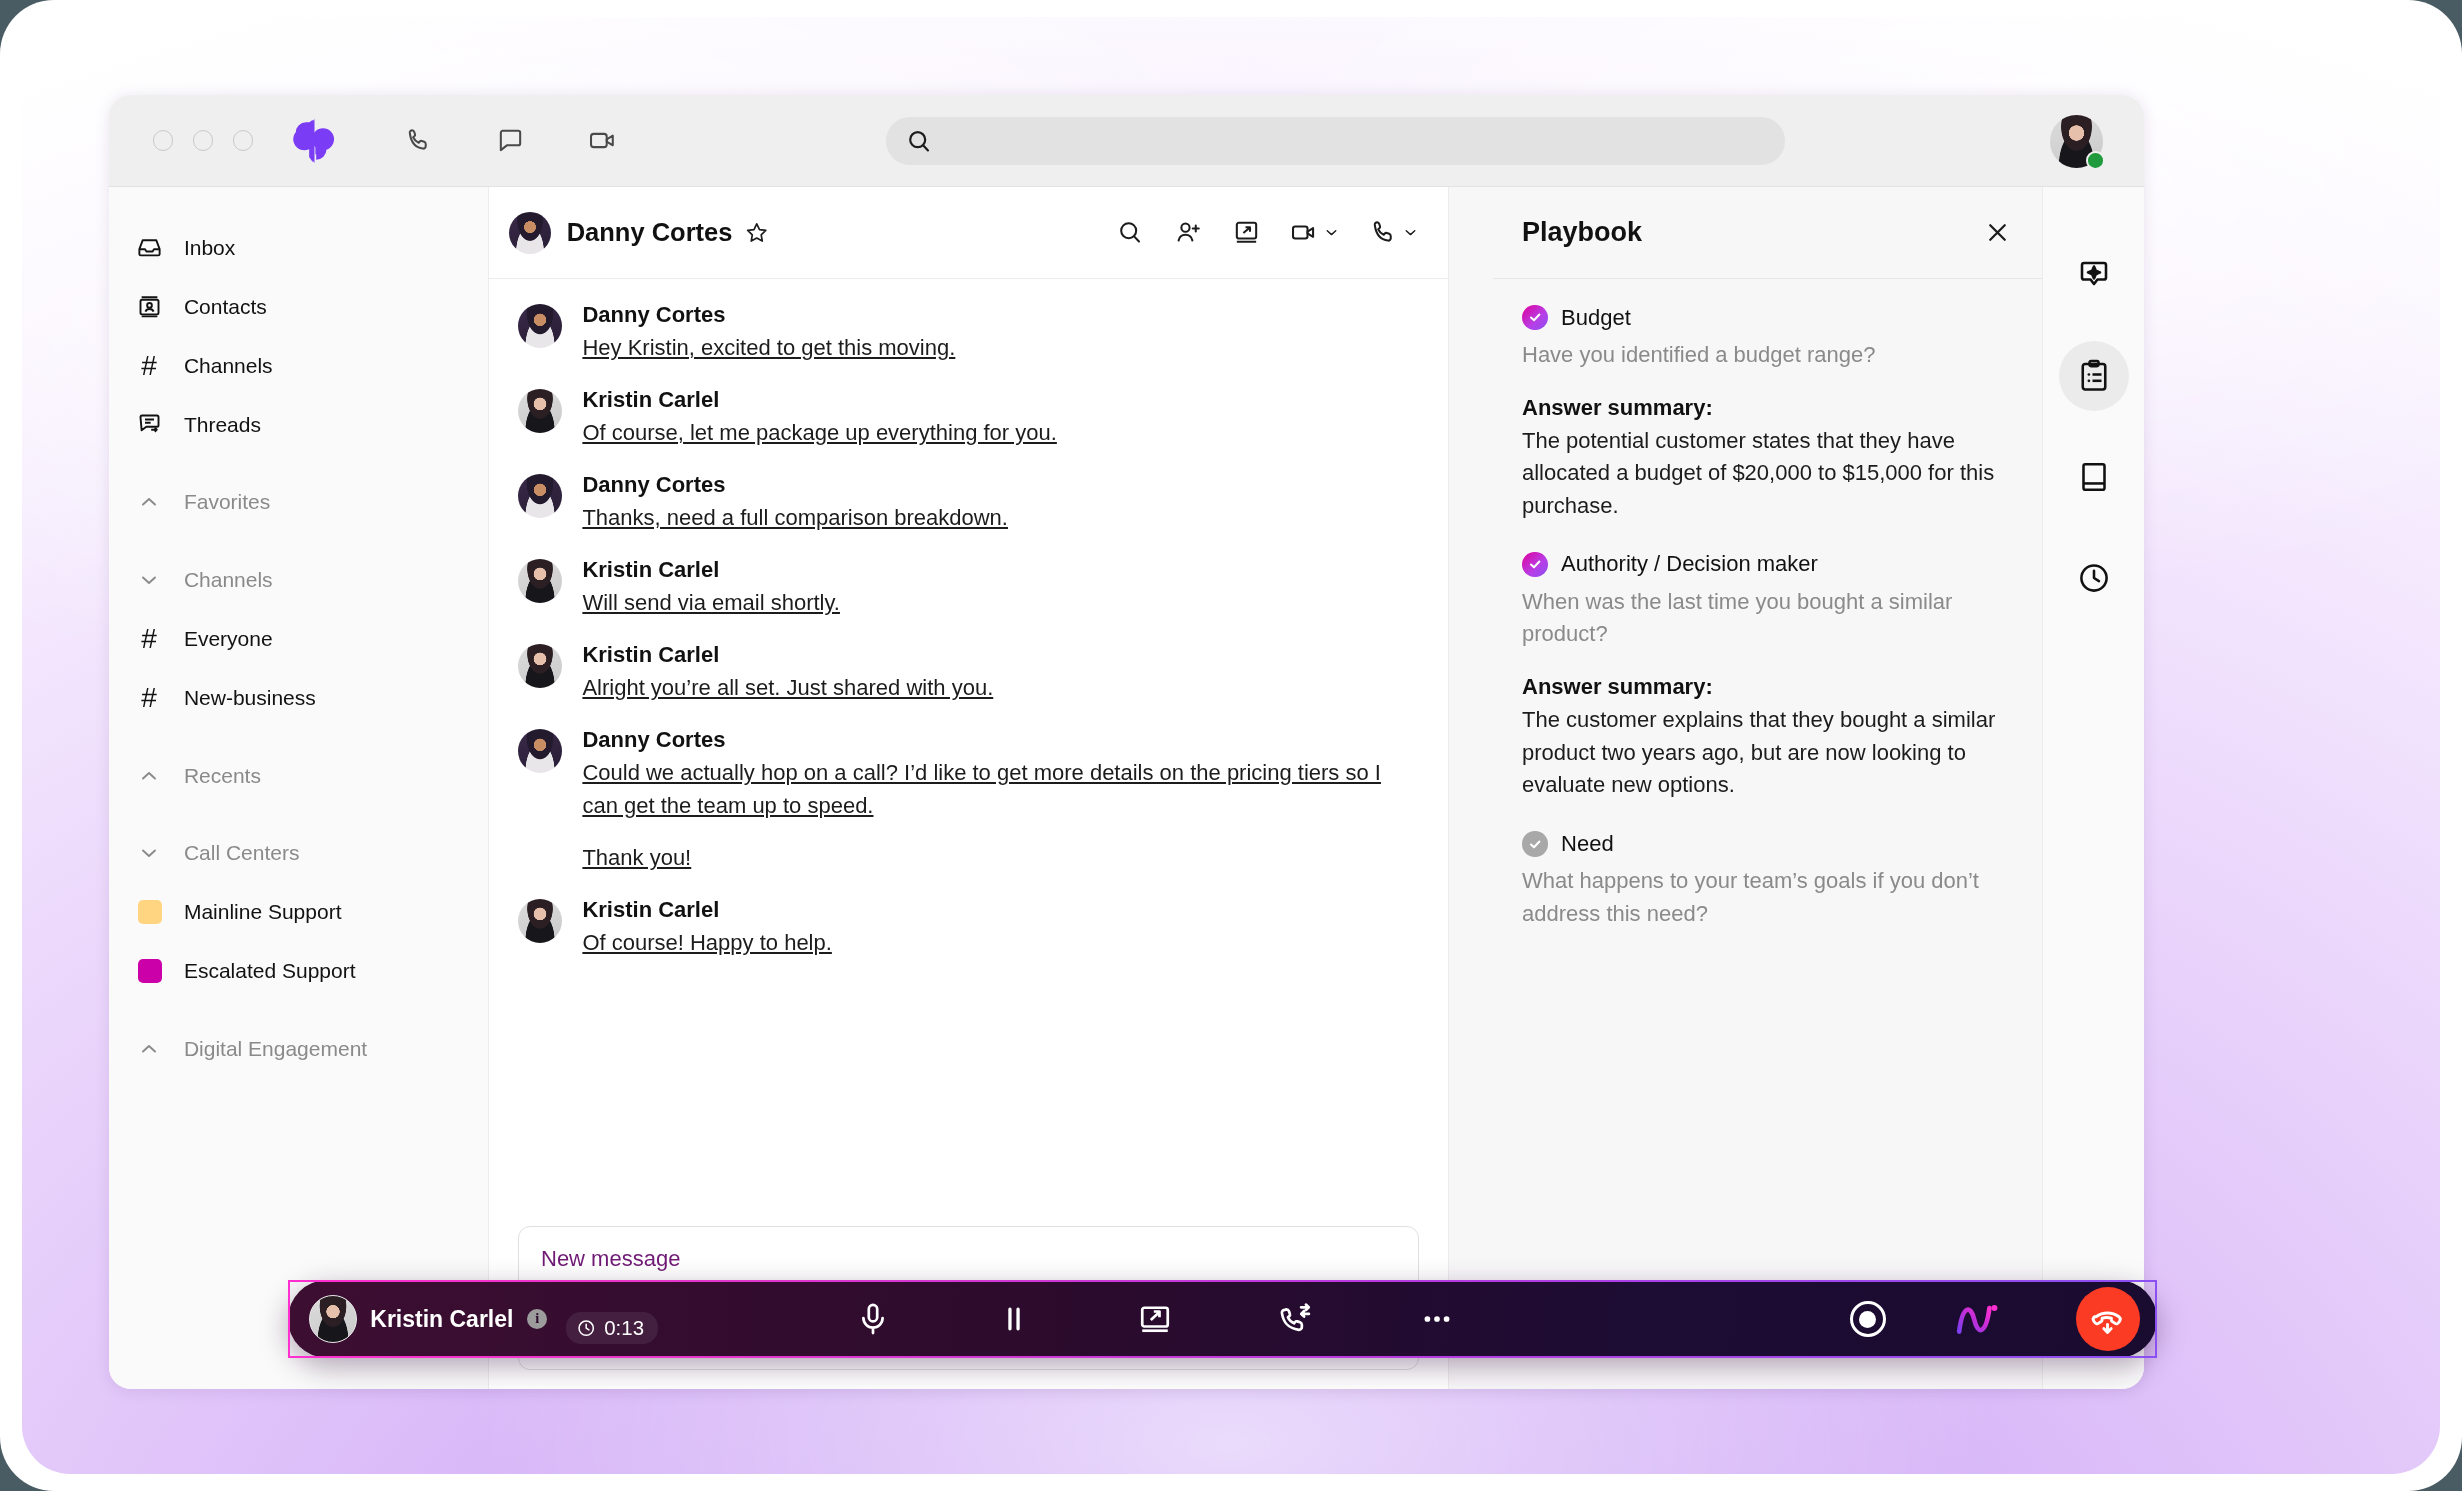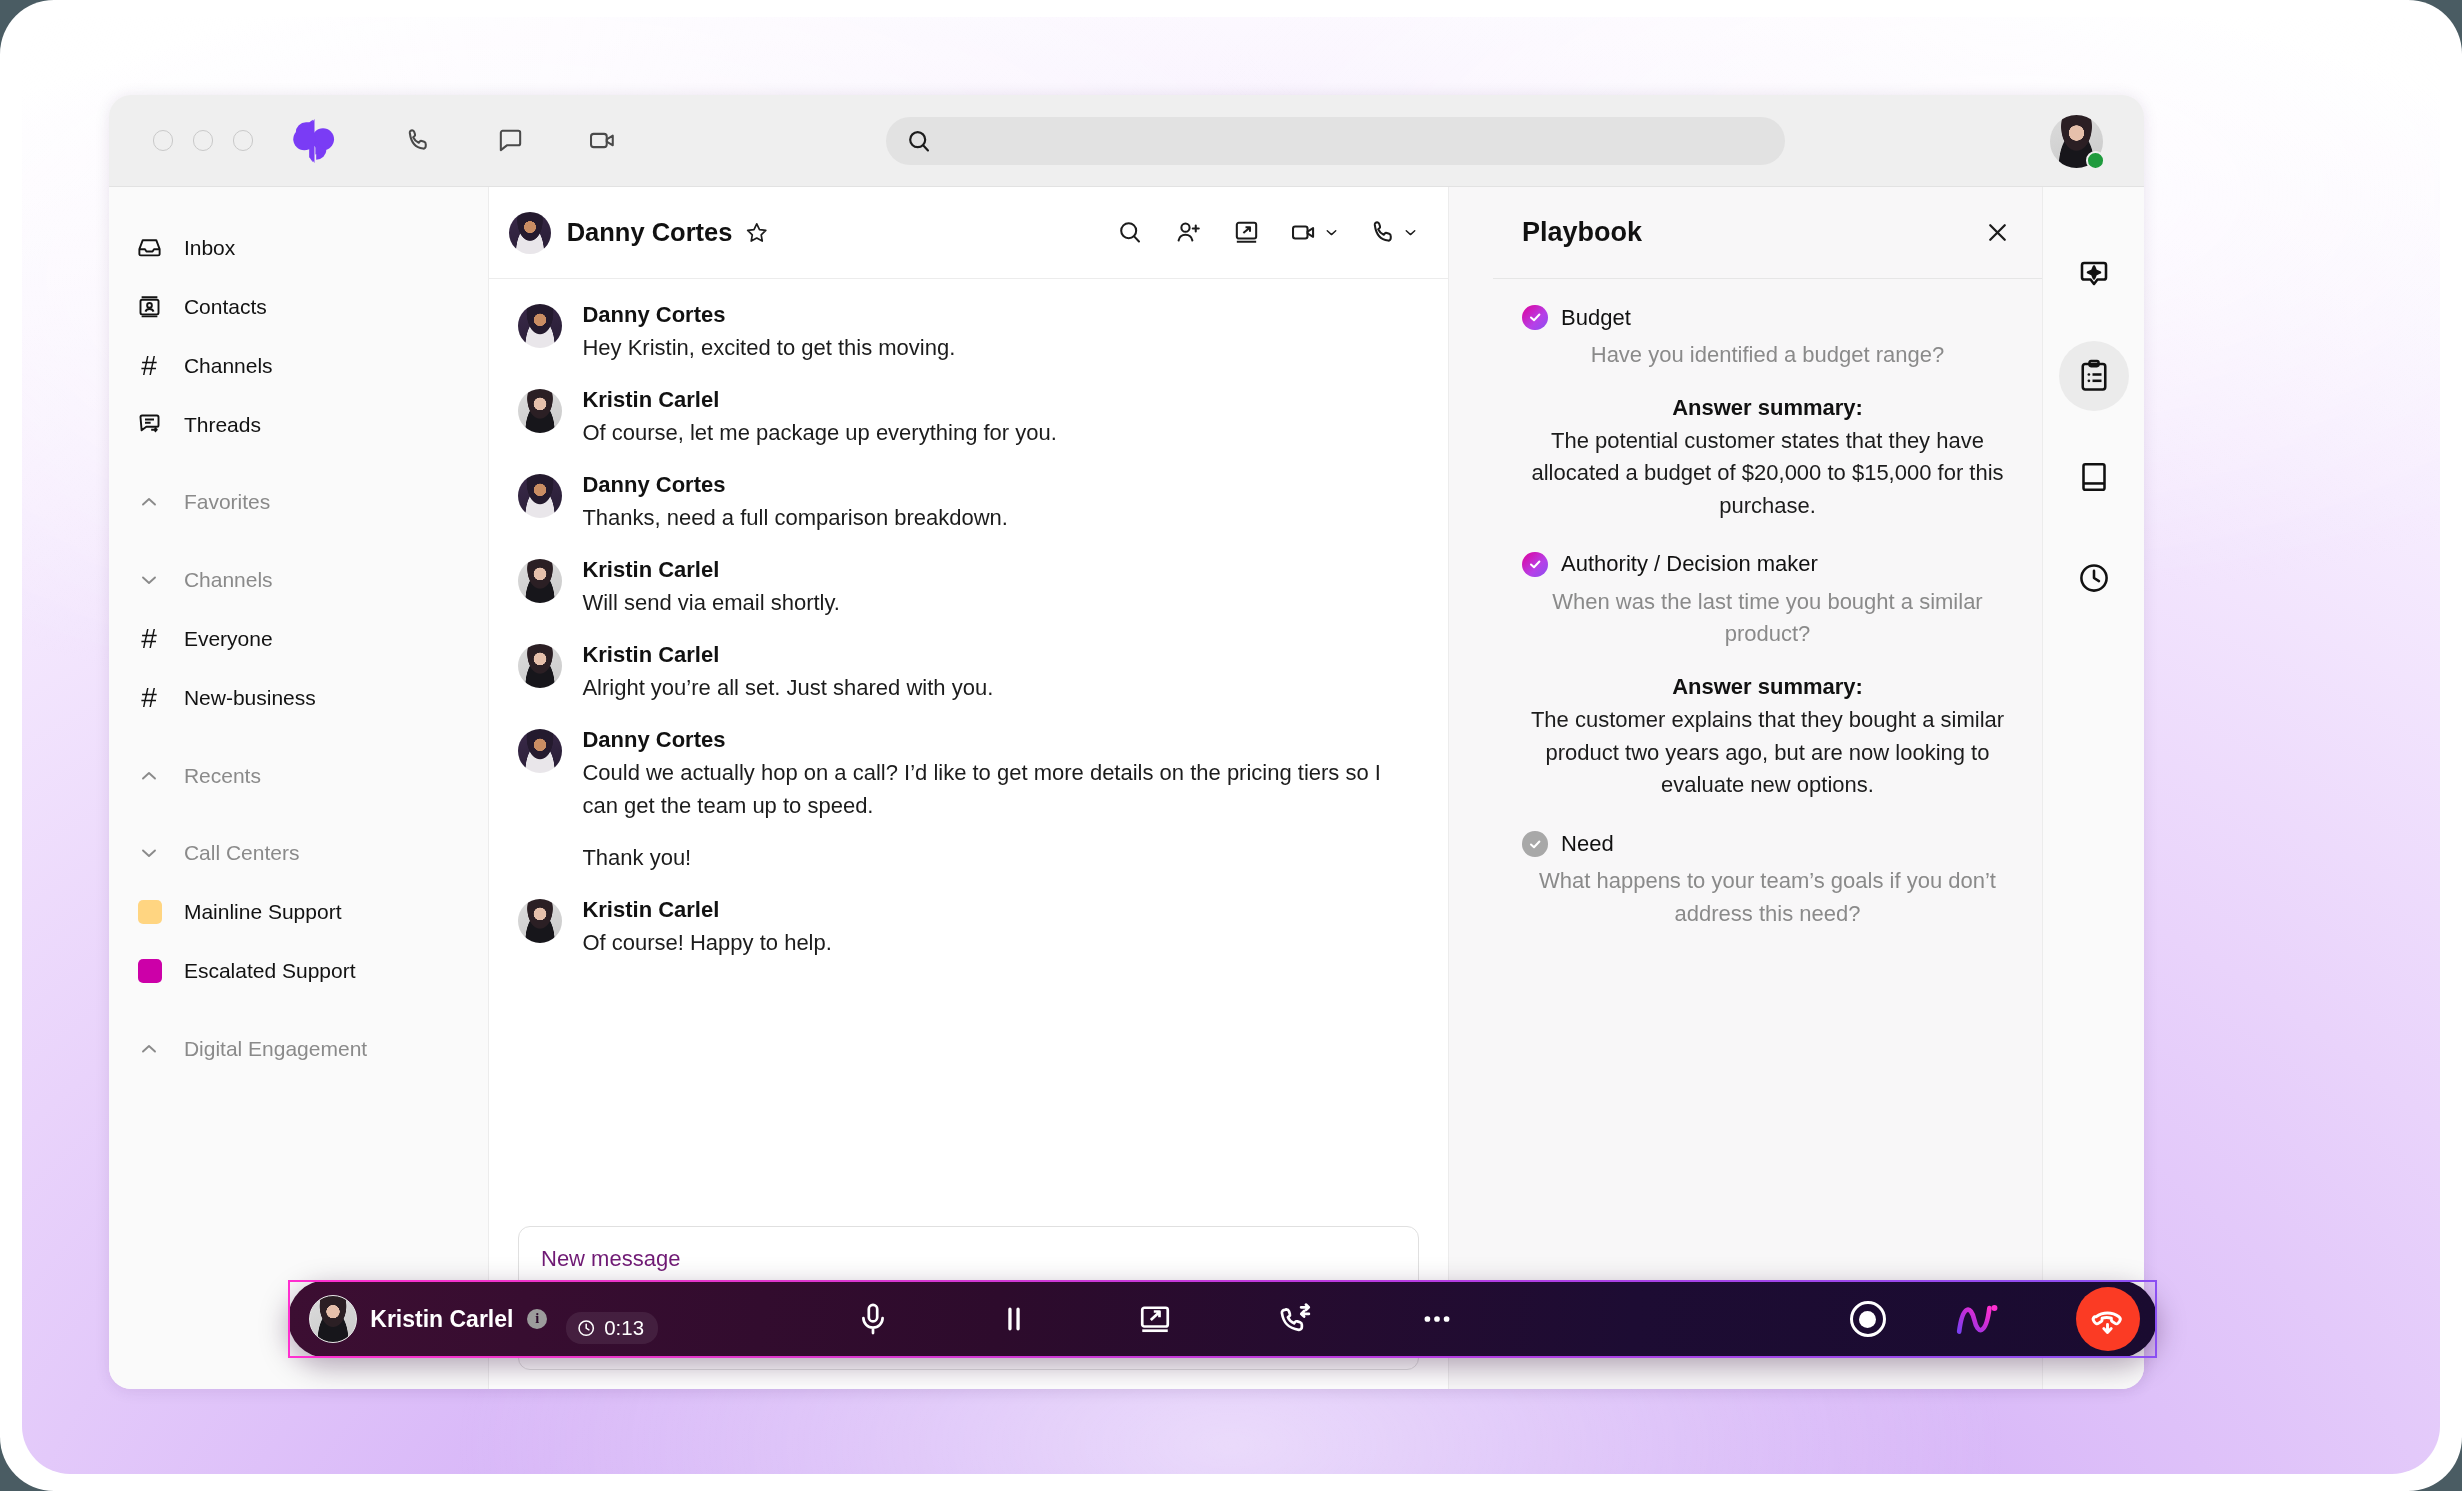--- a/index.html
+++ b/index.html
@@ -126,21 +126,21 @@
   #convo-head .avatar { width:42px;height:42px;flex:0 0 42px; }
   #convo-title { font-size:25.5px; font-weight:bold; color:#111; margin-left:15.3px; }
   .star { margin-left:12px; width:25.5px;height:25.5px;color:#1c1c1c; display:flex;align-items:center;}
   #convo-actions { margin-left:auto; display:flex; align-items:center; gap:29px; }
   #convo-actions .ca { height:34px; color:#1c1c1c; display:flex; align-items:center; gap:4.2px; }
   #messages { flex:1; overflow:hidden; padding:22px 29px 0 29px; }
   .msg { display:flex; gap:20.4px; margin-bottom:22px; }
   .msg .avatar { width:44px;height:44px;flex:0 0 44px; margin-top:3.4px;}
   .msg-body { min-width:0; }
   .msg-name { font-size:22px; font-weight:bold; color:#111; line-height:1.25; }
-  .msg-text { font-size:22px; color:#1c1c1c; line-height:1.5; margin-top:2.5px; }
+  .msg-text { font-size:22px; color:#1c1c1c; line-height:1.5; margin-top:2.5px;text-decoration:underline; }
   .msg-text + .msg-text { margin-top:18.7px; }
   #composer-wrap { padding:6.8px 29px 18.7px 29px; }
   #composer {
     border:0.8px solid #e0e0e0; border-radius:12px;
     height:144px; padding:18.7px 22px 0 22px;
     display:flex; flex-direction:column; background:#fff;
   }
   #composer .ph { font-size:22px; color:#701a75; }
   #composer-tools { margin-top:auto; display:flex; align-items:center; padding-bottom:15.3px; }
   #composer-tools .ct { width:31px;height:31px;color:#9b9b9b; display:flex;align-items:center;justify-content:center;}
@@ -154,21 +154,21 @@
     display:flex; flex-direction:column;padding-left:44px;
   }
   #pb-head {
     height:92px; flex:0 0 92px;
     display:flex; align-items:center; padding:0 29px;
     border-bottom:0.8px solid #e6e6e6;
   }
   #pb-title { font-size:27px; font-weight:bold; color:#111; }
   #pb-close { margin-left:auto; width:31px;height:31px;color:#1c1c1c; display:flex;align-items:center;justify-content:center;}
   #pb-body { padding:25.5px 29px 0 29px; overflow:hidden; }
-  .pb-item { margin-bottom:29px;text-align:center; }
+  .pb-item { margin-bottom:29px; }
   .pb-row { display:flex; align-items:center; gap:13.6px; }
   .badge {
     width:25.5px;height:25.5px;border-radius:50%;flex:0 0 25.5px;
     display:flex;align-items:center;justify-content:center;
     background:linear-gradient(135deg,#e0009b 0%, #b640e8 60%, #8a4ff0 100%);
   }
   .badge.off { background:#a8a8a8; }
   .badge svg { width:14.4px;height:14.4px; }
   .pb-label { font-size:22px; color:#111; }
   .pb-q { font-size:22px; color:#8a8a8a; line-height:1.48; margin-top:8.5px; }

